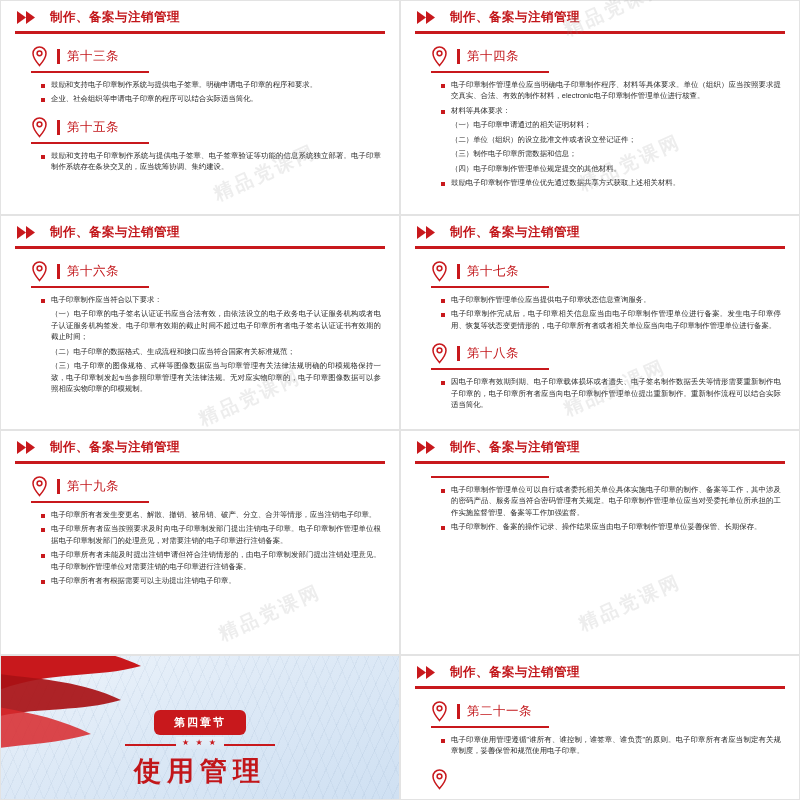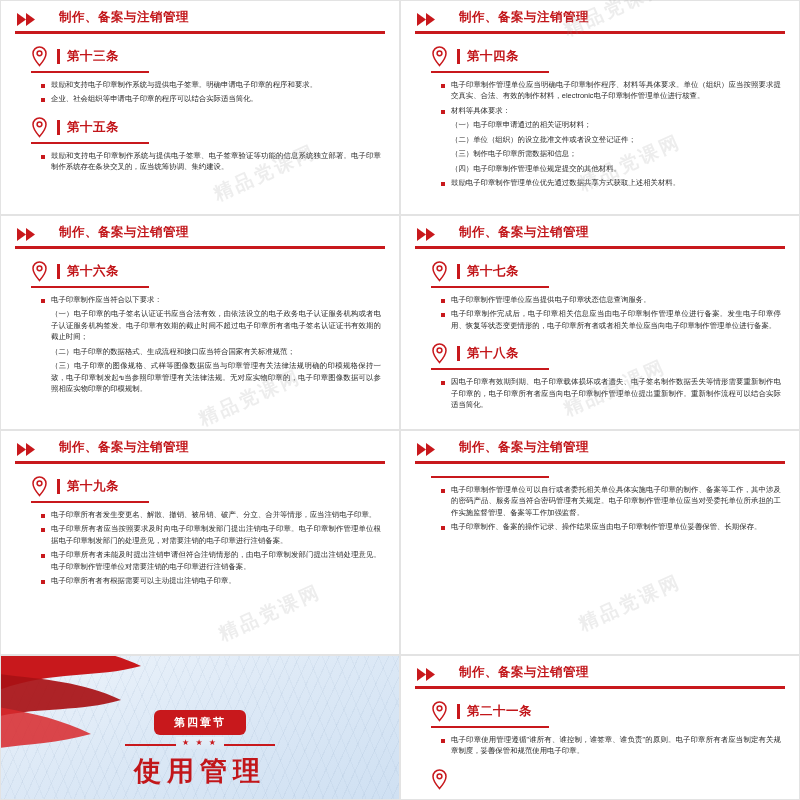--- a/index.html
+++ b/index.html
@@ -24,22 +24,22 @@
   .slide {
     position: relative;
     background: #ffffff;
     border: 1px solid #e3e3e3;
     overflow: hidden;
     padding: 8px 14px 6px 14px;
   }
   
   .s-head {
     display: flex;
-    align-items: flex-end;
-    gap: 16px;
+    align-items: center;
+    gap: 7px;
     padding-left: 2px;
   }
   .chev {
     display: inline-flex;
     align-items: center;
     line-height: 0;
   }
   .chev svg { display: block; }
   .s-title {
     color: #c2161a;
@@ -72,21 +72,21 @@
   .pin svg { display:block; }
   .art-bar {
     width: 3px;
     height: 15px;
     background: #c8181c;
     margin-left: 2px;
   }
   .art-title {
     color: #c2161a;
     font-size: 12.5px;
-    font-weight: bold;
+    font-weight: normal;
     letter-spacing: .5px;
   }
   .art-underline {
     margin: 4px 0 0 16px;
     height: 2px;
     width: 118px;
     background: #c8181c;
   }
   .art-body {
     margin: 6px 0 0 0;

